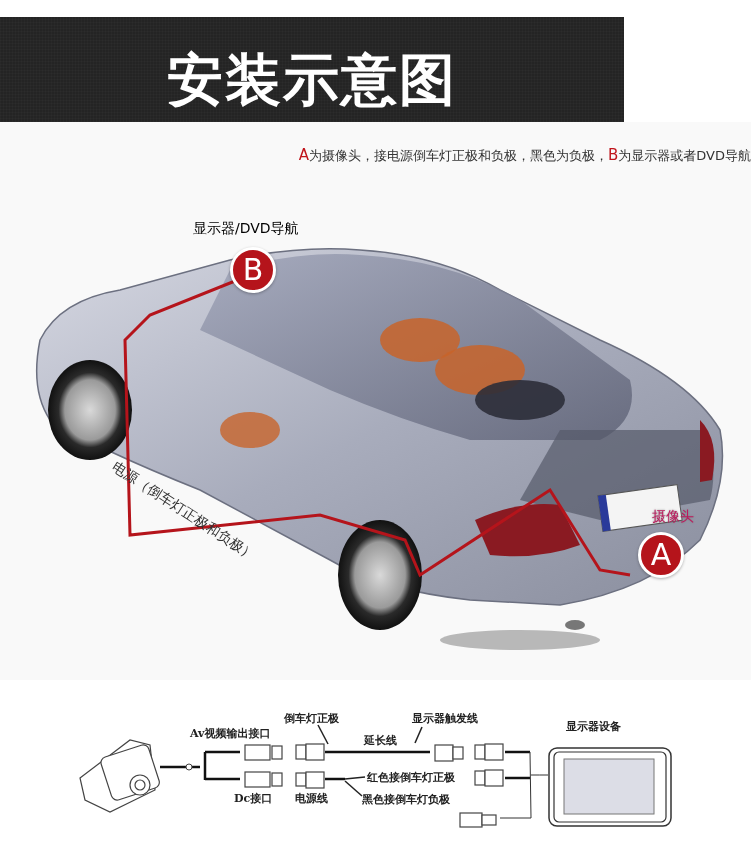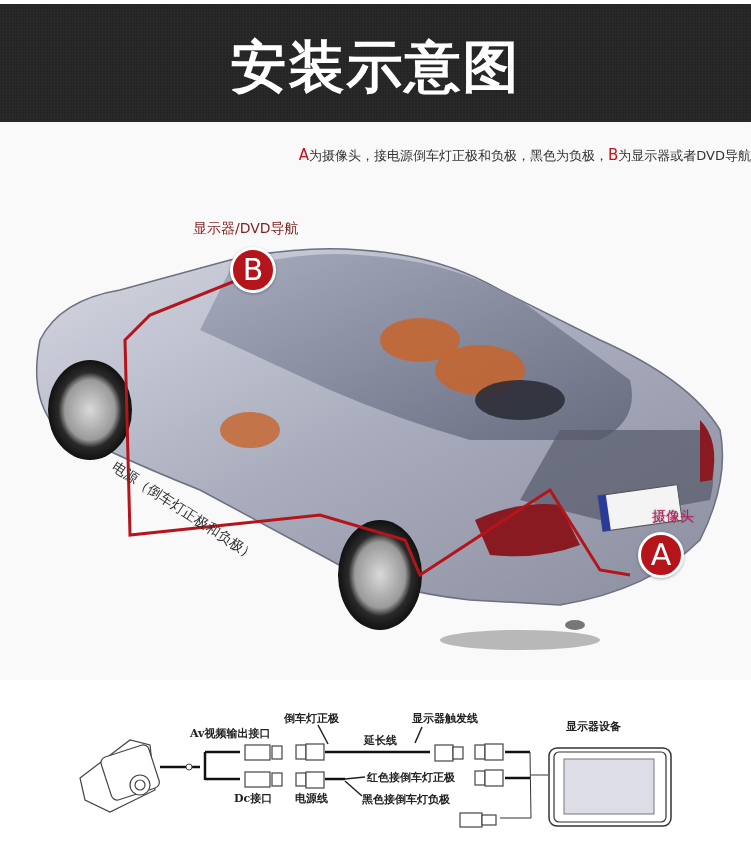--- a/index.html
+++ b/index.html
@@ -1,23 +1,23 @@
 <!DOCTYPE html>
 <html><head>
 <meta charset="utf-8">
 <style>
   * { box-sizing: border-box; margin: 0; padding: 0; }
   body { width: 751px; height: 850px; background: #ffffff; font-family: "DejaVu Sans", sans-serif; overflow: hidden; position: relative; }
-  .header { position: absolute; left: 0; top: 4px; width: 751px; height: 120px; background: #242424;
+  .header { position: absolute; left: 0; top: 17px; width: 624px; height: 120px; background: #242424;
     background-image: repeating-linear-gradient(0deg, rgba(255,255,255,0.02) 0 1px, transparent 1px 3px), repeating-linear-gradient(90deg, rgba(255,255,255,0.02) 0 1px, transparent 1px 3px); }
   .header-title { position: absolute; left: 0; right: 0; top: 26px; text-align: center; color: #ffffff; font-size: 56px; font-weight: bold; letter-spacing: 2px; font-family: "DejaVu Sans", sans-serif; }
   .photo { position: absolute; left: 0; top: 122px; width: 751px; height: 558px; background: #f9f9f9; }
   .caption { position: absolute; left: 0; right: 0; top: 146px; text-align: right; font-size: 13px; color: #333; }
   .caption .red { color: #c0141b; font-size: 15px; }
-  .label { position: absolute; font-size: 14px; color: #7f1d1d; }
+  .label { position: absolute; font-size: 14px; color: #000000; }
   .badge { position: absolute; width: 46px; height: 46px; border-radius: 50%; background: #b5141b; border: 3px solid #ffffff; color: #fff; font-size: 30px; text-align: center; line-height: 40px; box-shadow: 0 1px 3px rgba(0,0,0,0.3); }
   .diagram-text { font-family: "DejaVu Serif", serif; font-size: 11px; fill: #222; font-weight: bold; }
   .rot-label { position: absolute; left: 118px; top: 458px; font-size: 14px; color: #333; transform-origin: 0 0; transform: rotate(33deg); white-space: nowrap; }
   .cam-label { position: absolute; left: 652px; top: 508px; font-size: 14px; color: #be185d; text-shadow: 0 0 2px #777; }
 </style>
 </head>
 <body>
 
 <div class="header">
   <div class="header-title">安装示意图</div>

